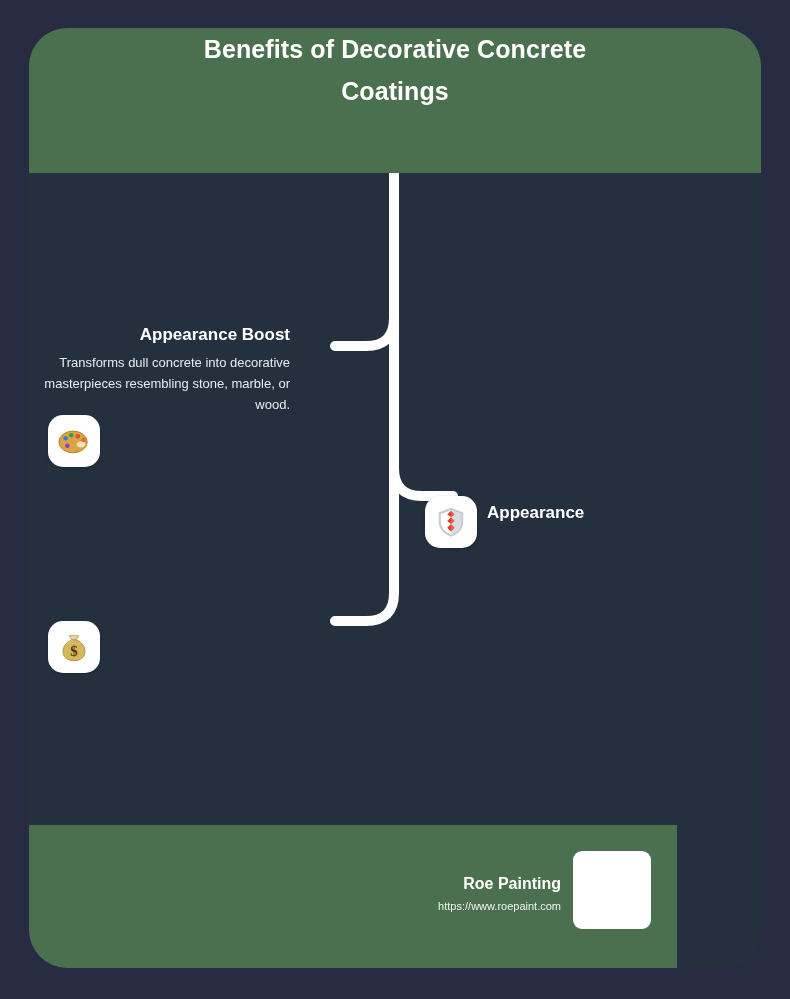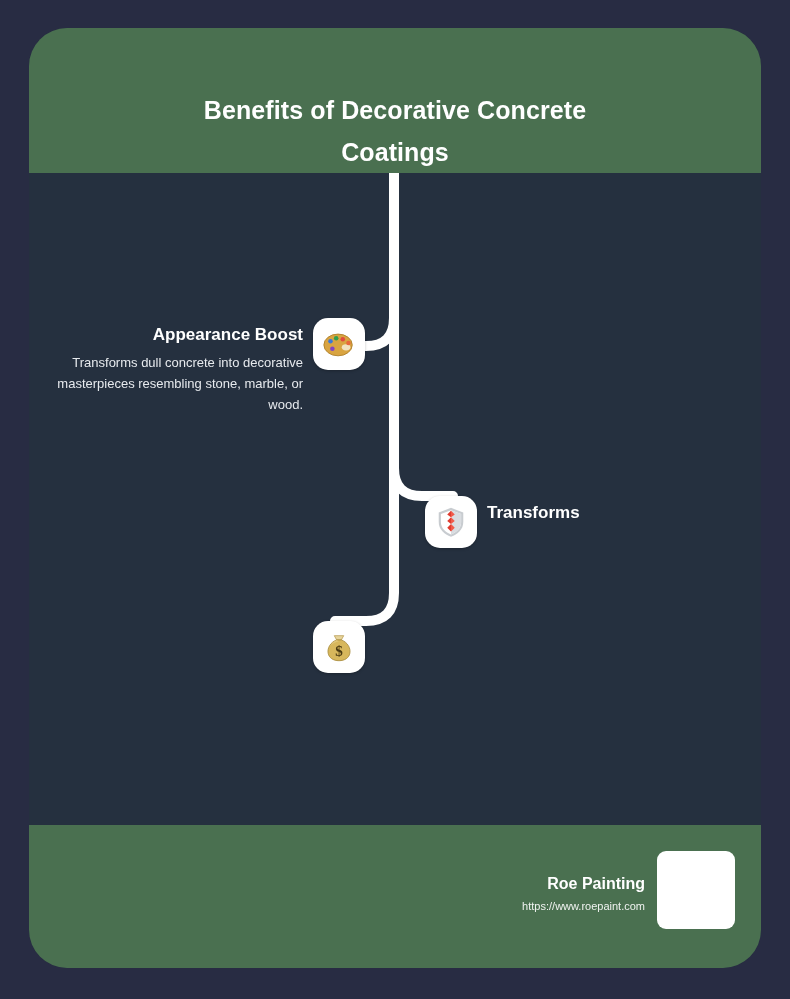--- a/index.html
+++ b/index.html
@@ -27,21 +27,21 @@
 
   
   .header-band {
     position: absolute;
     left: 0;
     top: 0;
     width: 732px;
     height: 145px;
     background: #4a7050;
     display: flex;
-    align-items: flex-end;
+    align-items: flex-start;
     justify-content: center;
   }
   .header-title {
     width: 470px;
     text-align: center;
     color: #ffffff;
     font-size: 25px;
     font-weight: bold;
     line-height: 42px;
     letter-spacing: 0.1px;
@@ -65,24 +65,23 @@
     width: 732px;
     height: 652px;
   }
 
   .row {
     position: absolute;
     display: flex;
     align-items: flex-start;
   }
   .row-left {
-    left: 0;
+    left: 9px;
     width: 336px;
-    flex-direction: row;
-    justify-content: flex-end;
+    flex-direction: column;
   }
   .row-right {
     left: 396px;
     width: 336px;
     flex-direction: row-reverse;
     justify-content: flex-end;
   }
 
   .row-appearance { top: 145px; }
   .row-durability { top: 323px; }
@@ -126,21 +125,21 @@
     color: #e7eaee;
     font-size: 13px;
     line-height: 21px;
   }
 
   
   .footer-band {
     position: absolute;
     left: 0;
     top: 797px;
-    width: 732px;
+    width: 648px;
     height: 143px;
     background: #4a7050;
   }
   .footer-inner {
     position: absolute;
     right: 26px;
     top: 26px;
     display: flex;
     align-items: flex-start;
   }
@@ -203,21 +202,21 @@
           <circle cx="15" cy="12" r="2.4" fill="#2f9e4f"></circle>
           <circle cx="22" cy="13" r="2.4" fill="#e04a3f"></circle>
           <circle cx="28" cy="17" r="2.4" fill="#e8673c"></circle>
           <circle cx="11" cy="23" r="2.4" fill="#8244c4"></circle>
         </svg>
       </div>
     </div>
 
     <div class="row row-right row-durability">
       <div class="text-block">
-        <div class="item-title">Transforms</div>
+        <div class="item-title">Appearance</div>
       </div>
       <div class="icon-tile">
         <svg class="icon-glyph" viewBox="0 0 36 36">
           <path d="M18 3 L31 8 V18 C31 26 25 31 18 33.5 C11 31 5 26 5 18 V8 Z" fill="#c8ccd0"></path>
           <path d="M18 5.5 L28.7 9.6 V18 C28.7 24.6 23.7 29 18 31.2 C12.3 29 7.3 24.6 7.3 18 V9.6 Z" fill="#ffffff"></path>
           <path d="M18 5.5 L28.7 9.6 V18 C28.7 24.6 23.7 29 18 31.2 Z" fill="#d9dce0"></path>
           <path d="M18 6 L14 10 L18 13 L14 17 L18 20 L14 24 L18 28 L18 6 Z" fill="#e03b2f"></path>
           <path d="M18 6 L22 10 L18 13 L22 17 L18 20 L22 24 L18 28 Z" fill="#f15a4a"></path>
         </svg>
       </div>

